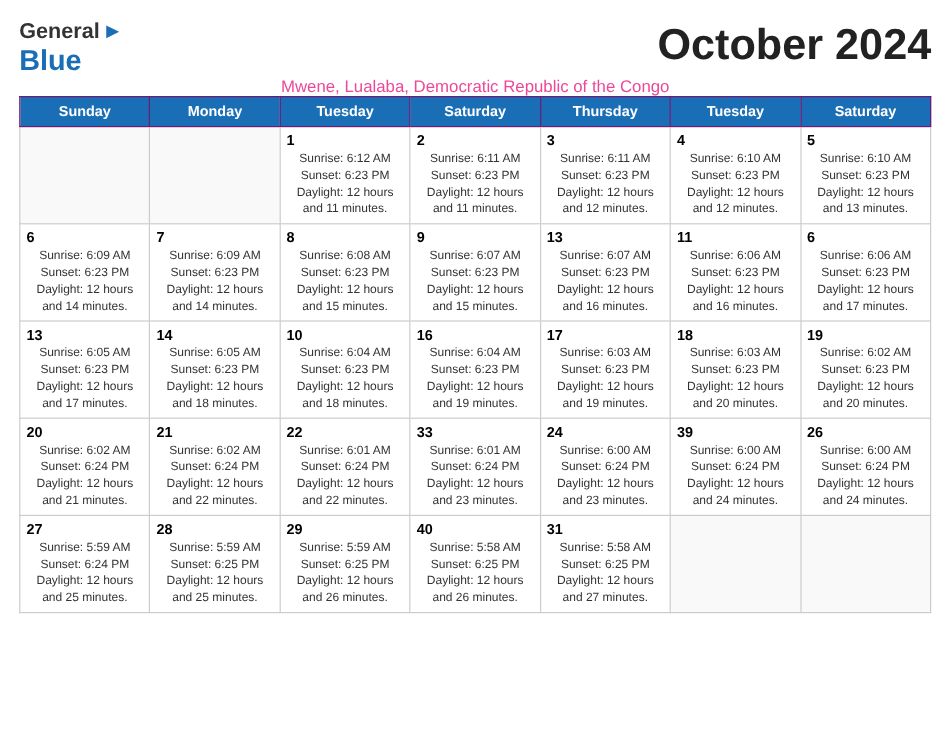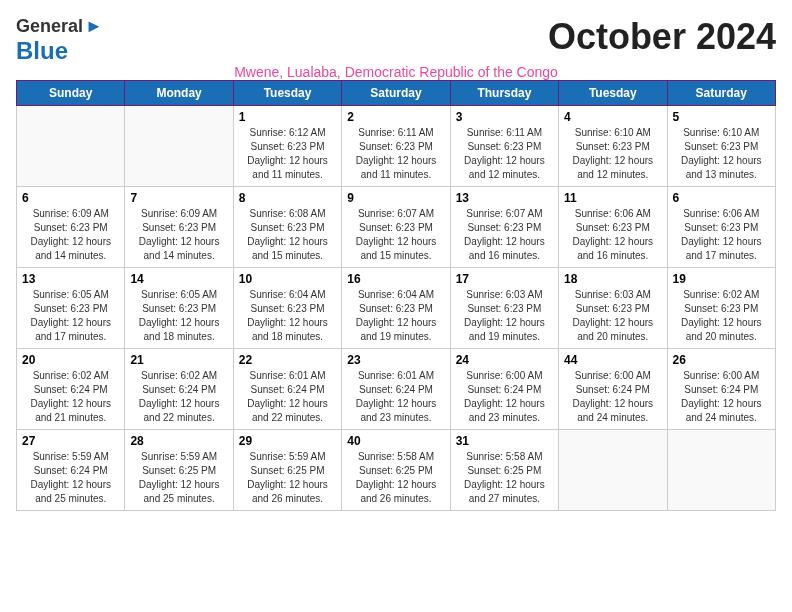--- a/index.html
+++ b/index.html
@@ -198,29 +198,29 @@
         </td>
         <td>
           <span class="day-num">21</span>
           <div class="day-info">Sunrise: 6:02 AM<br>Sunset: 6:24 PM<br>Daylight: 12 hours<br>and 22 minutes.</div>
         </td>
         <td>
           <span class="day-num">22</span>
           <div class="day-info">Sunrise: 6:01 AM<br>Sunset: 6:24 PM<br>Daylight: 12 hours<br>and 22 minutes.</div>
         </td>
         <td>
-          <span class="day-num">23</span>
+          <span class="day-num">33</span>
           <div class="day-info">Sunrise: 6:01 AM<br>Sunset: 6:24 PM<br>Daylight: 12 hours<br>and 23 minutes.</div>
         </td>
         <td>
           <span class="day-num">24</span>
           <div class="day-info">Sunrise: 6:00 AM<br>Sunset: 6:24 PM<br>Daylight: 12 hours<br>and 23 minutes.</div>
         </td>
         <td>
-          <span class="day-num">44</span>
+          <span class="day-num">39</span>
           <div class="day-info">Sunrise: 6:00 AM<br>Sunset: 6:24 PM<br>Daylight: 12 hours<br>and 24 minutes.</div>
         </td>
         <td>
           <span class="day-num">26</span>
           <div class="day-info">Sunrise: 6:00 AM<br>Sunset: 6:24 PM<br>Daylight: 12 hours<br>and 24 minutes.</div>
         </td>
       </tr>
       <tr>
         <td>
           <span class="day-num">27</span>

